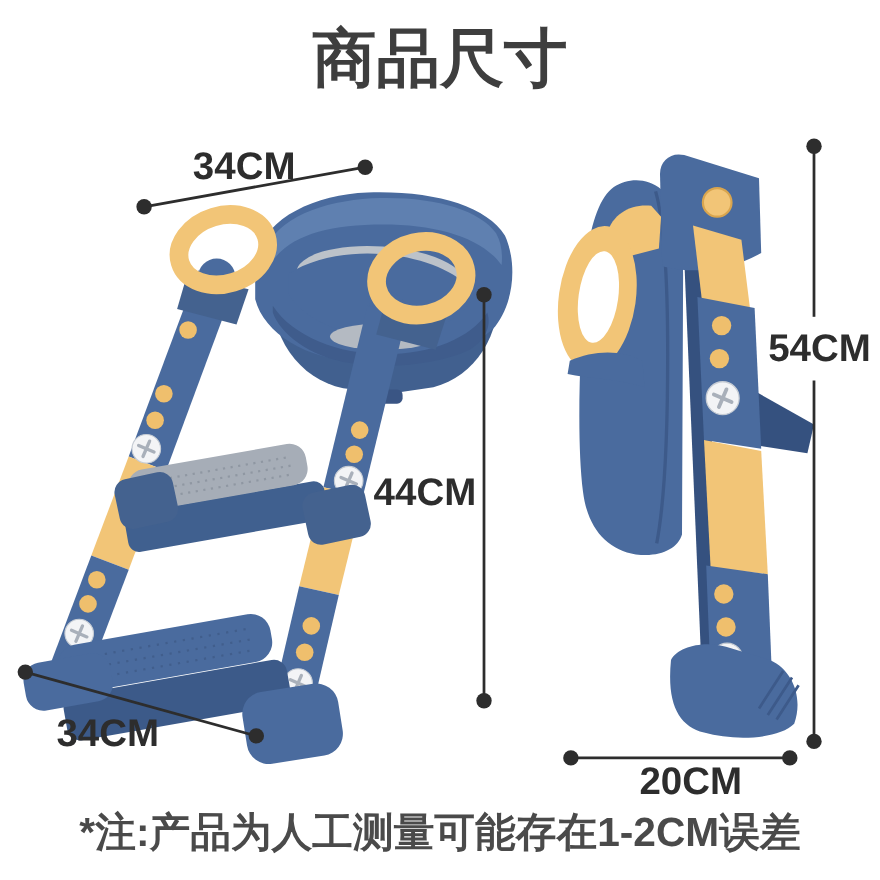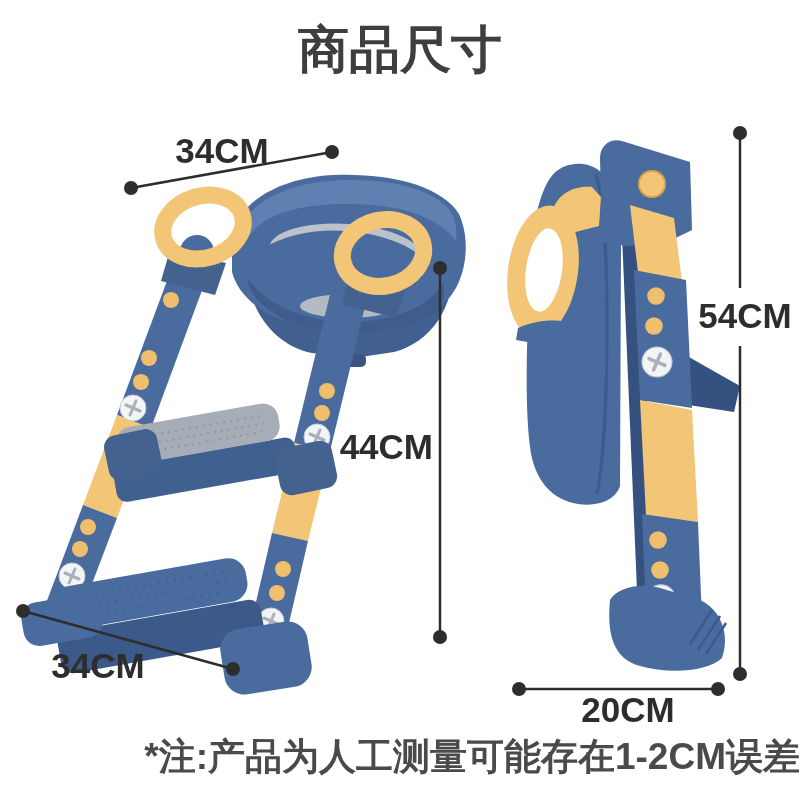--- a/index.html
+++ b/index.html
@@ -8,25 +8,25 @@
     --title-text:#3e3e3e; --note-text:#4a4a4a; --background:#ffffff;
   }
   html,body{margin:0;padding:0;}
   .canvas{
     position:relative; width:800px; height:800px; overflow:hidden;
     background:var(--background);
     font-family:"Liberation Sans", sans-serif;
   }
   .page-title{
     position:absolute; top:22px; left:0; right:0; text-align:center;
-    font-size:51px; font-weight:900; letter-spacing:0px;
+    font-size:58px; font-weight:900; letter-spacing:0px;
     color:var(--title-text); line-height:1.1; white-space:nowrap;
   }
   .note{
-    position:absolute; top:732px; left:0; right:0; text-align:right;
+    position:absolute; top:732px; left:0; right:0; text-align:center;
     font-size:37px; font-weight:700; color:var(--note-text); white-space:nowrap;
   }
   svg.scene{position:absolute; left:0; top:0;}
   .c-blue{fill:var(--product-blue);}
   .c-blued{fill:var(--product-blue-dark);}
   .c-deep{fill:var(--product-blue-deep);}
   .c-yellow{fill:var(--product-yellow);}
   .c-gray{fill:var(--pad-gray);}
   .dim-line{stroke:var(--dimension-line); stroke-width:2.5; fill:none;}
   .dim-dot{fill:var(--dimension-line);}

